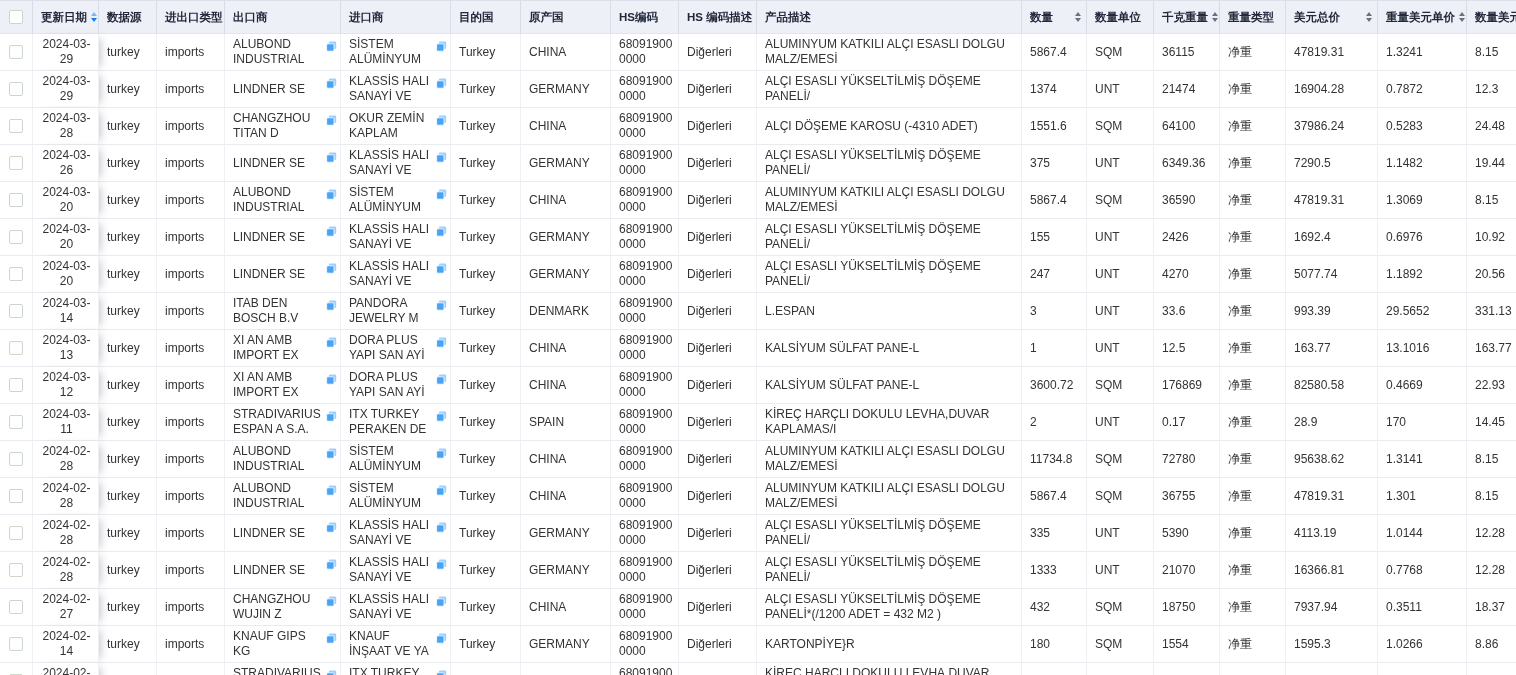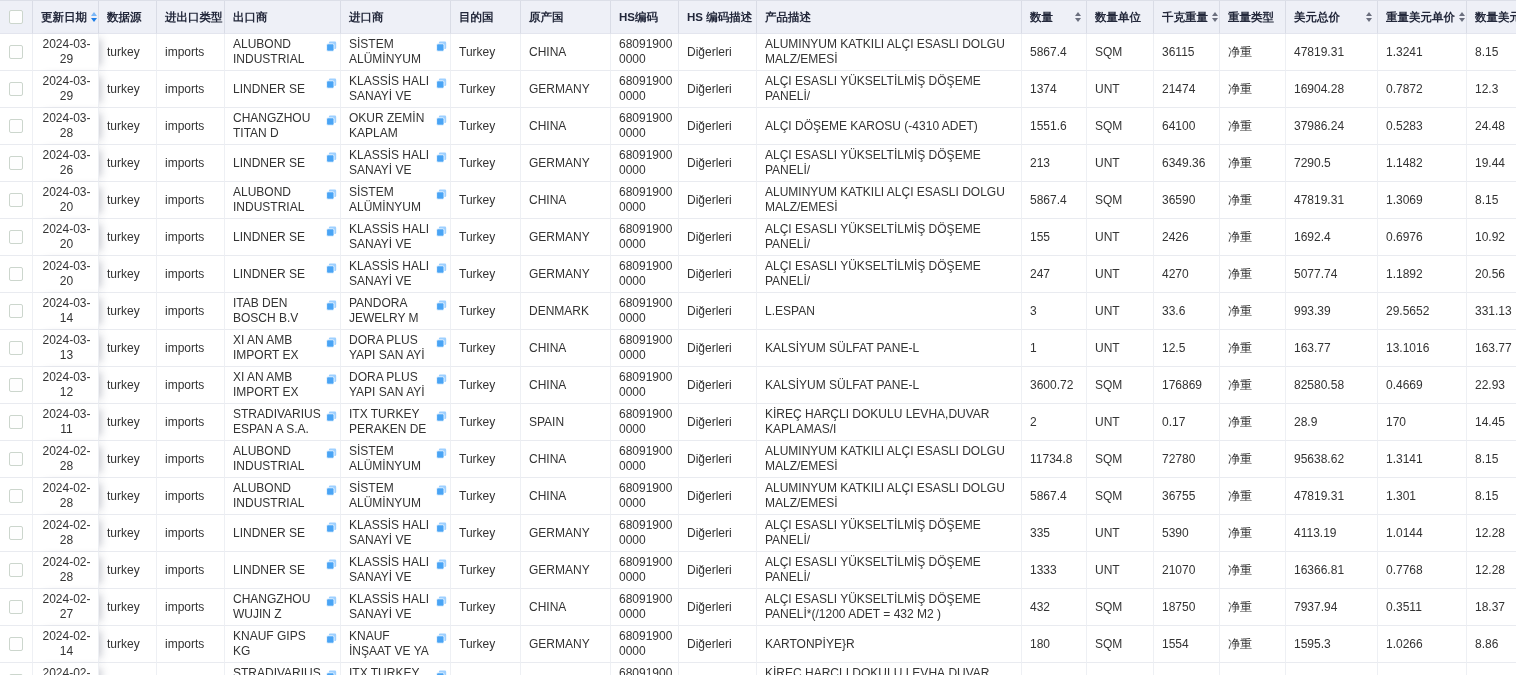--- a/index.html
+++ b/index.html
@@ -282,21 +282,21 @@
             <span class="copy-icon"><svg width="11" height="11" viewBox="0 0 11 11">
                 <rect x="2.8" y="0.6" width="7.4" height="7.4" rx="1.3" fill="#9ed0ff"></rect>
                 <rect x="0.6" y="2.8" width="7.4" height="7.4" rx="1.3" fill="#49a4f5" stroke="#ffffff" stroke-width="0.8"></rect>
               </svg></span>
           </td>
           <td class="col-destination_country">Turkey</td>
           <td class="col-origin_country">GERMANY</td>
           <td class="col-hs_code">680919000000</td>
           <td class="col-hs_code_desc">Diğerleri</td>
           <td class="col-product_desc">ALÇI ESASLI YÜKSELTİLMİŞ DÖŞEME PANELİ/</td>
-          <td class="col-quantity">213</td>
+          <td class="col-quantity">375</td>
           <td class="col-quantity_unit">UNT</td>
           <td class="col-kg_weight">6349.36</td>
           <td class="col-weight_type">净重</td>
           <td class="col-usd_total">7290.5</td>
           <td class="col-usd_per_weight">1.1482</td>
           <td class="col-usd_per_qty">19.44</td>
         </tr>
         <tr>
           <td class="col-select"><input type="checkbox" class="cbx" style=""></td>
           <td class="col-update_date shadow-cell">2024-03-20</td>

